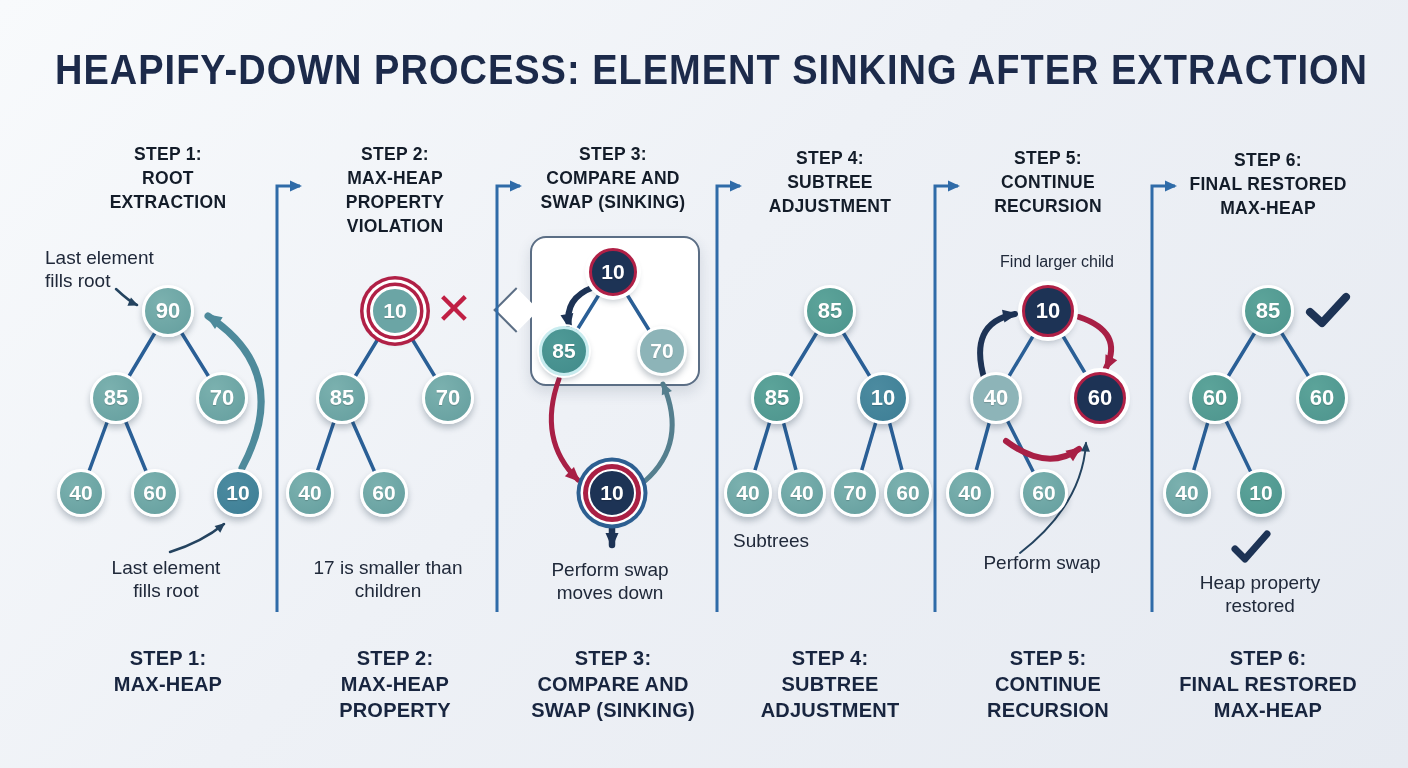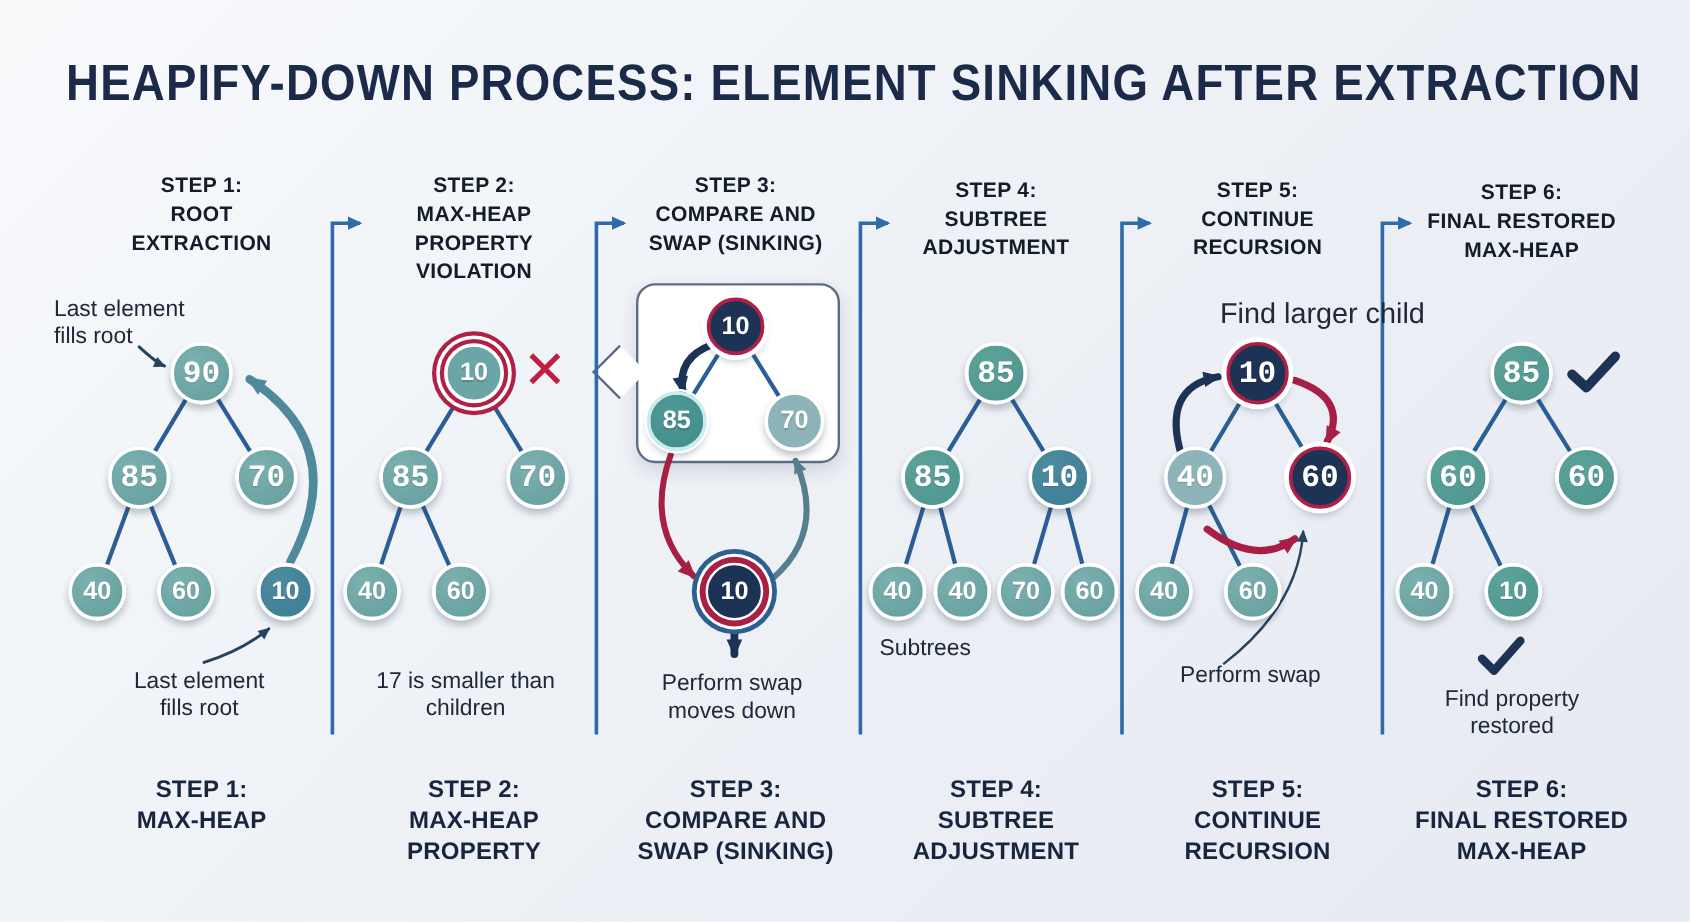--- a/index.html
+++ b/index.html
@@ -27,21 +27,21 @@
   .note{
     position:absolute;font-size:19px;line-height:23px;color:#20293a;
     white-space:pre-line;z-index:4;
   }
   .note.center{text-align:center;}
   .node{
     position:absolute;border-radius:50%;display:flex;align-items:center;justify-content:center;
     font-weight:bold;color:#fff;box-sizing:border-box;z-index:3;
     text-shadow:0 1px 1px rgba(0,0,0,.18);
   }
-  .sz52{width:52px;height:52px;font-size:26px;font-family:Liberation Mono, monospace;}
+  .sz52{width:52px;height:52px;font-size:22px;}
   .sz50{width:50px;height:50px;font-size:21px;}
   .sz48{width:48px;height:48px;font-size:21px;}
   .n-teal{background:radial-gradient(circle at 35% 30%,#7bb1af,#649e9e);border:3.5px solid #fff;box-shadow:0 4px 6px rgba(30,50,70,.28);}
   .n-teal2{background:radial-gradient(circle at 35% 30%,#5ca49a,#4d948d);border:3.5px solid #fff;box-shadow:0 4px 6px rgba(30,50,70,.28);}
   .n-tealdark{background:radial-gradient(circle at 35% 30%,#4c8ba0,#3d7e95);border:3.5px solid #fff;box-shadow:0 4px 6px rgba(30,50,70,.28);}
   .n-teallight{background:#8db4b8;border:3.5px solid #fff;box-shadow:0 4px 6px rgba(30,50,70,.28);}
   .n-navy{background:#1d3355;border:3px solid #b02046;box-shadow:0 0 0 4px #fff,0 5px 7px rgba(30,50,70,.3);}
   .n-violation{background:#6ba5a5;border:3px solid #fff;box-shadow:0 0 0 3.5px #b02046,0 0 0 6.5px #fff,0 0 0 10px #b02046,0 5px 8px rgba(30,50,70,.3);}
   .n-sink{background:#1d3355;border:2.5px solid #fff;box-shadow:0 0 0 5px #aa2044,0 0 0 7.5px #fff,0 0 0 11.5px #2d5f91,0 5px 8px rgba(30,50,70,.3);}
   .n-85hl{background:radial-gradient(circle at 35% 30%,#4f9a97,#418b8a);border:3.5px solid #c8ecef;box-shadow:0 0 0 2px #fff,0 4px 6px rgba(30,50,70,.28);}
@@ -209,23 +209,23 @@
 
   <div class="note" style="left:45px;top:246px;width:140px">Last element
 fills root</div>
   <div class="note center" style="left:86px;top:556px;width:160px">Last element
 fills root</div>
   <div class="note center" style="left:288px;top:556px;width:200px">17 is smaller than
 children</div>
   <div class="note center" style="left:510px;top:558px;width:200px">Perform swap
 moves down</div>
   <div class="note" style="left:733px;top:529px;width:140px">Subtrees</div>
-  <div class="note center" style="left:1002px;top:250px;width:200px;font-size:24px">Find larger child</div>
+  <div class="note center" style="left:957px;top:250px;width:200px;font-size:16px">Find larger child</div>
   <div class="note center" style="left:952px;top:551px;width:180px">Perform swap</div>
-  <div class="note center" style="left:1160px;top:571px;width:200px">Find property
+  <div class="note center" style="left:1160px;top:571px;width:200px">Heap property
 restored</div>
 
   <div class="footer-label" style="left:53px;top:645px">STEP 1:
 MAX-HEAP</div>
   <div class="footer-label" style="left:280px;top:645px">STEP 2:
 MAX-HEAP
 PROPERTY</div>
   <div class="footer-label" style="left:498px;top:645px">STEP 3:
 COMPARE AND
 SWAP (SINKING)</div>

